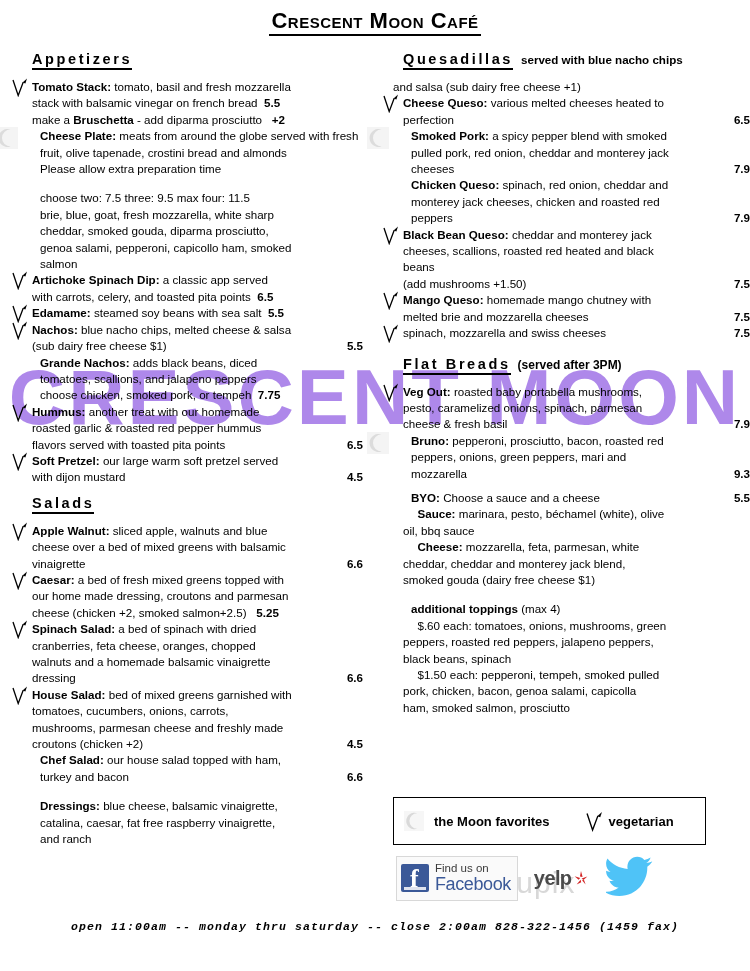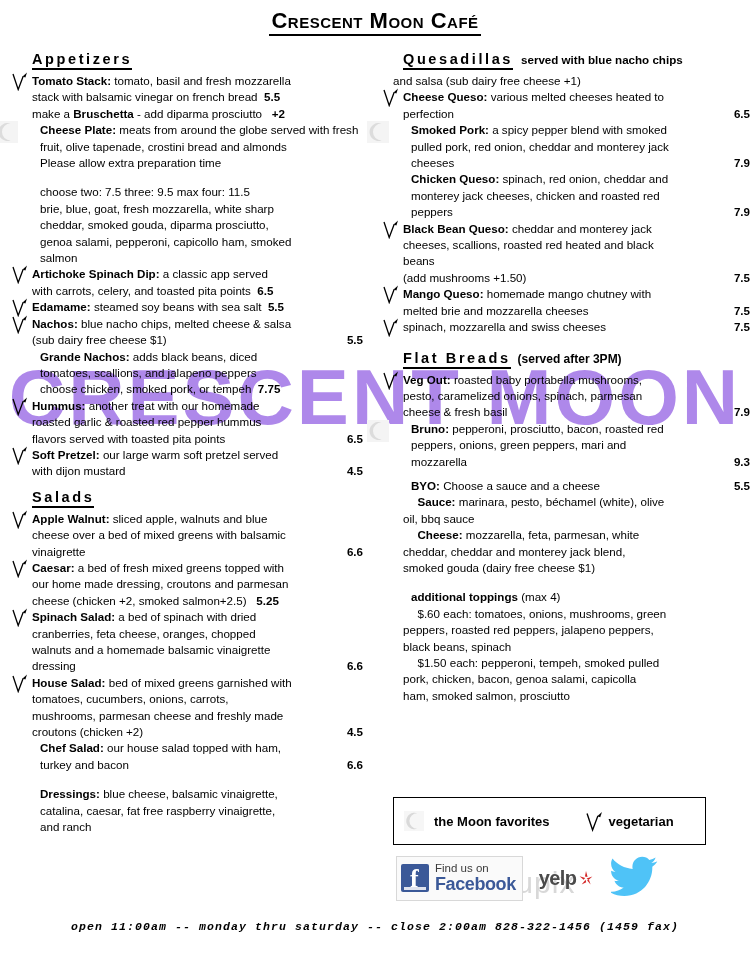--- a/index.html
+++ b/index.html
@@ -71,21 +71,21 @@
   }
   .col {
     font-size:11.6px;
     line-height:16.4px;
   }
   .col-left  { width:375px; padding-left:22px; padding-right:12px; }
   .col-right { width:375px; padding-left:18px; }
 
   
   .sect-head {
-    margin:0 0 1px 10px;
+    margin:0 0 7px 10px;
     font-weight:700;
     font-size:14.5px;
     letter-spacing:2.6px;
     display:inline-block;
     border-bottom:2px solid #000;
     padding-bottom:0px;
     line-height:18px;
   }
   .sect-head-row { margin-top:0; margin-bottom:2px; }
   .sect-note {
@@ -168,21 +168,21 @@
     line-height:30px;
   }
   .fb-sq::before{
     content:"";
     position:absolute;
     left:3px; bottom:2px; right:3px; height:3px;
     background:#dfe3ee;
   }
   .fb-text { margin-left:6px; line-height:1; }
   .fb-find { font-size:11.5px; color:#3b3b3b; display:block; }
-  .fb-name { font-size:18px; color:#3b5998; font-weight:700; display:block; letter-spacing:-.4px; }
+  .fb-name { font-size:18px; color:#3b5998; font-weight:400; display:block; letter-spacing:-.4px; }
   .yelp { margin-left:16px; display:flex; align-items:center; position:relative; }
   .yelp-word { font-size:20px; font-weight:700; color:#4a4a4a; letter-spacing:-.6px; }
   .yelp-burst { position:relative; width:16px; height:18px; margin-left:1px; }
   .tw { margin-left:18px; }
 
   
   .hours {
     position:absolute;
     left:0; right:0;
     top:920px;

